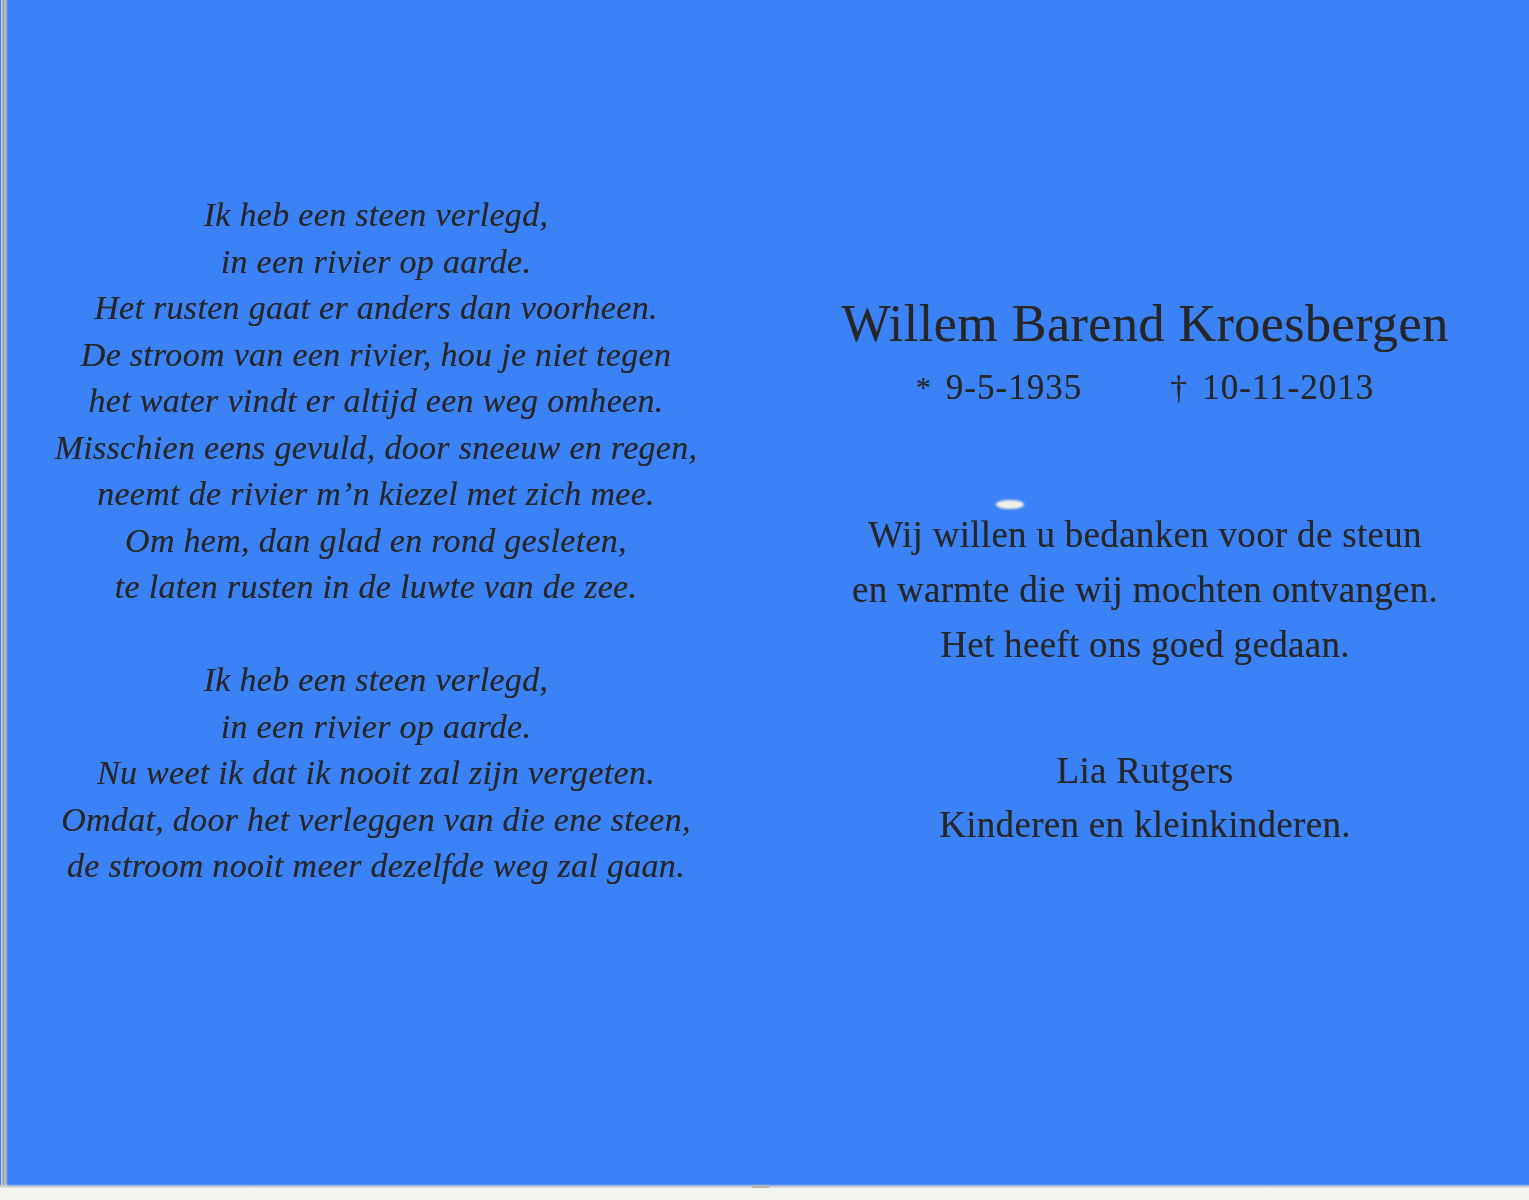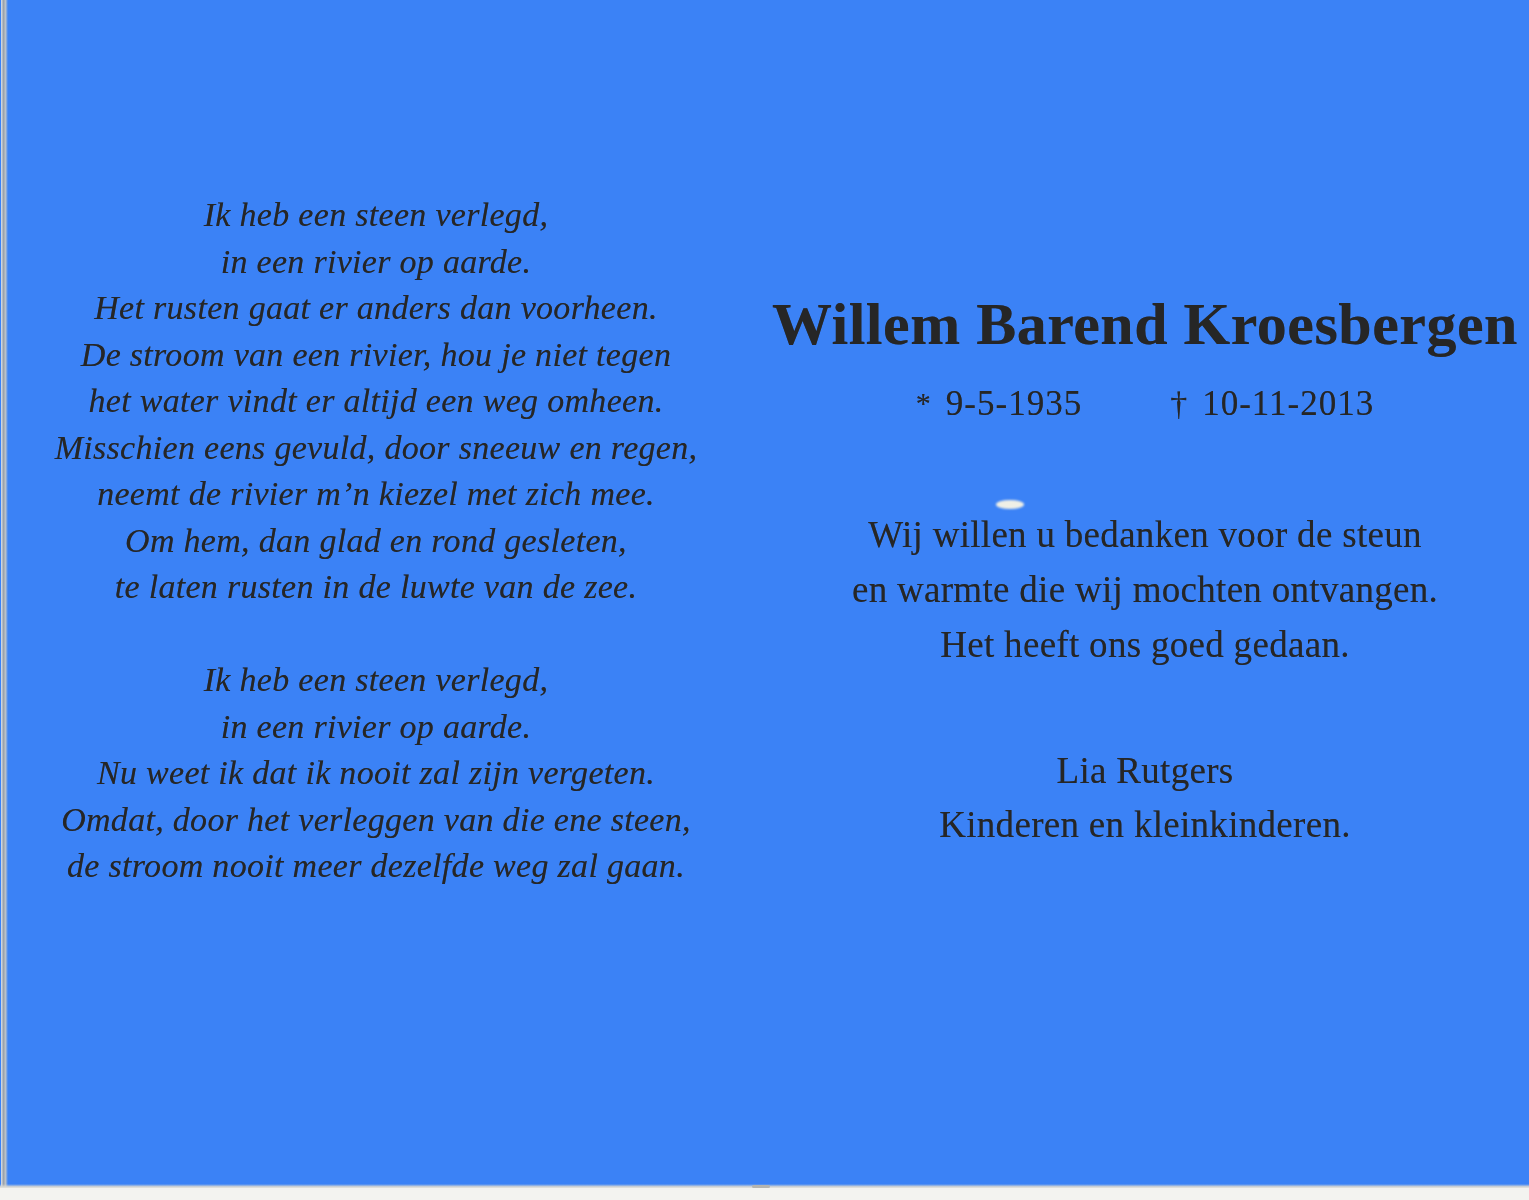--- a/index.html
+++ b/index.html
@@ -71,40 +71,39 @@
     text-shadow: 0 0 0.6px rgba(40,40,40,0.55);
     white-space: nowrap;
   }
 
   
   .memorial-name {
     position: absolute;
     left: 765px; top: 296px;
     width: 760px;
     text-align: center;
-    font-size: 60px;
+    font-size: 52px;
     line-height: 56px;
     letter-spacing: 0.5px;
     text-shadow: 0 0 0.6px rgba(40,40,40,0.55);
     white-space: nowrap;
-    font-weight: bold;
   }
   .dates-row {
     position: absolute;
     left: 765px; top: 364px;
     width: 760px;
     display: flex;
     justify-content: center;
     gap: 88px;
     font-size: 35px;
     line-height: 48px;
     letter-spacing: 1px;
     text-shadow: 0 0 0.6px rgba(40,40,40,0.55);
   }
-  .date-item { white-space: nowrap; margin-top: 16px; }
+  .date-item { white-space: nowrap; }
   .birth-symbol {
     display: inline-block;
     font-size: 30px;
     transform: translateY(-2px);
     margin-right: 14px;
   }
   .death-symbol {
     display: inline-block;
     font-size: 34px;
     margin-right: 14px;

